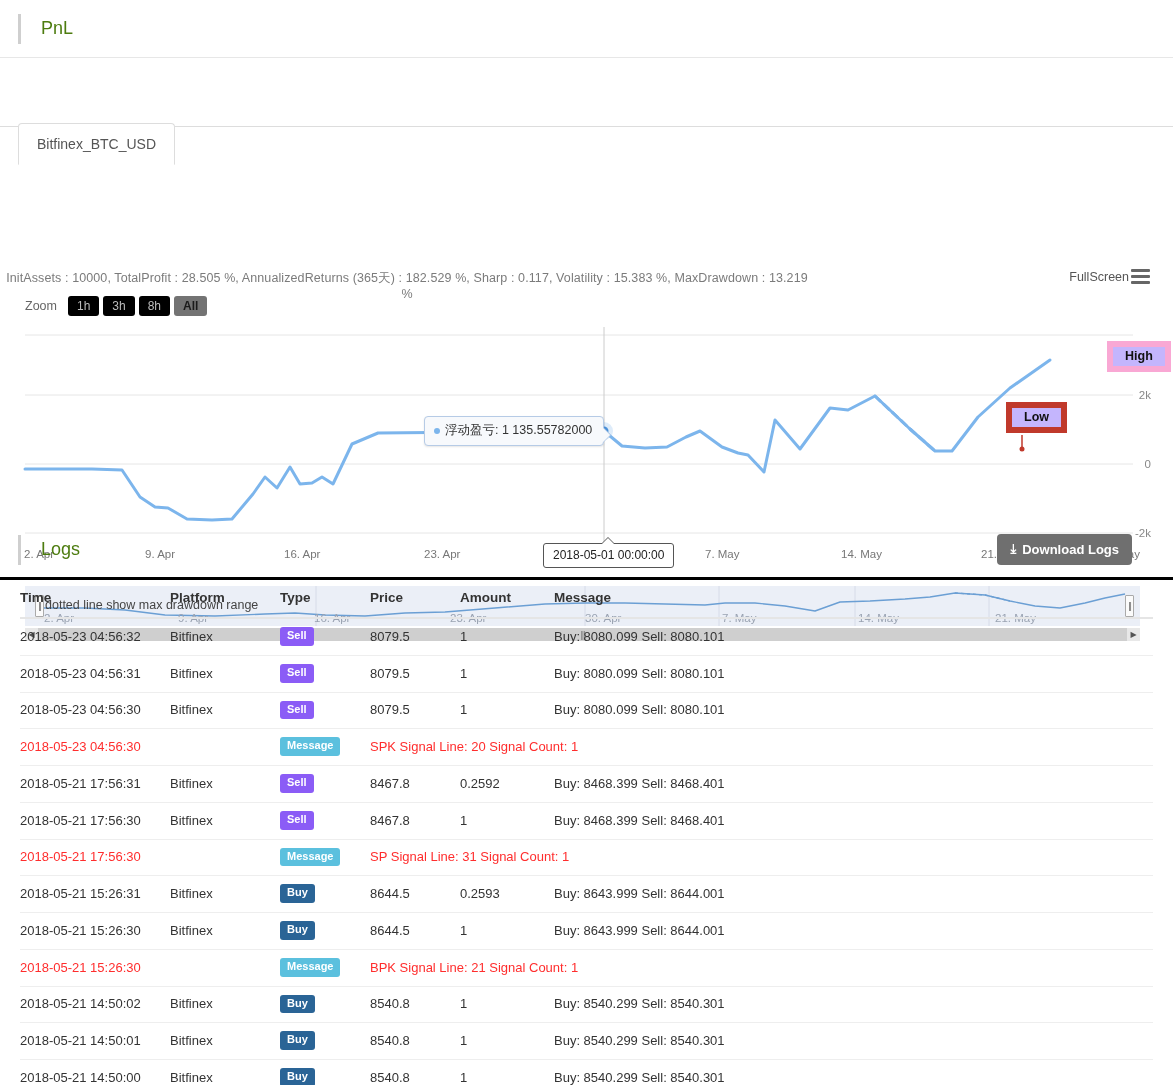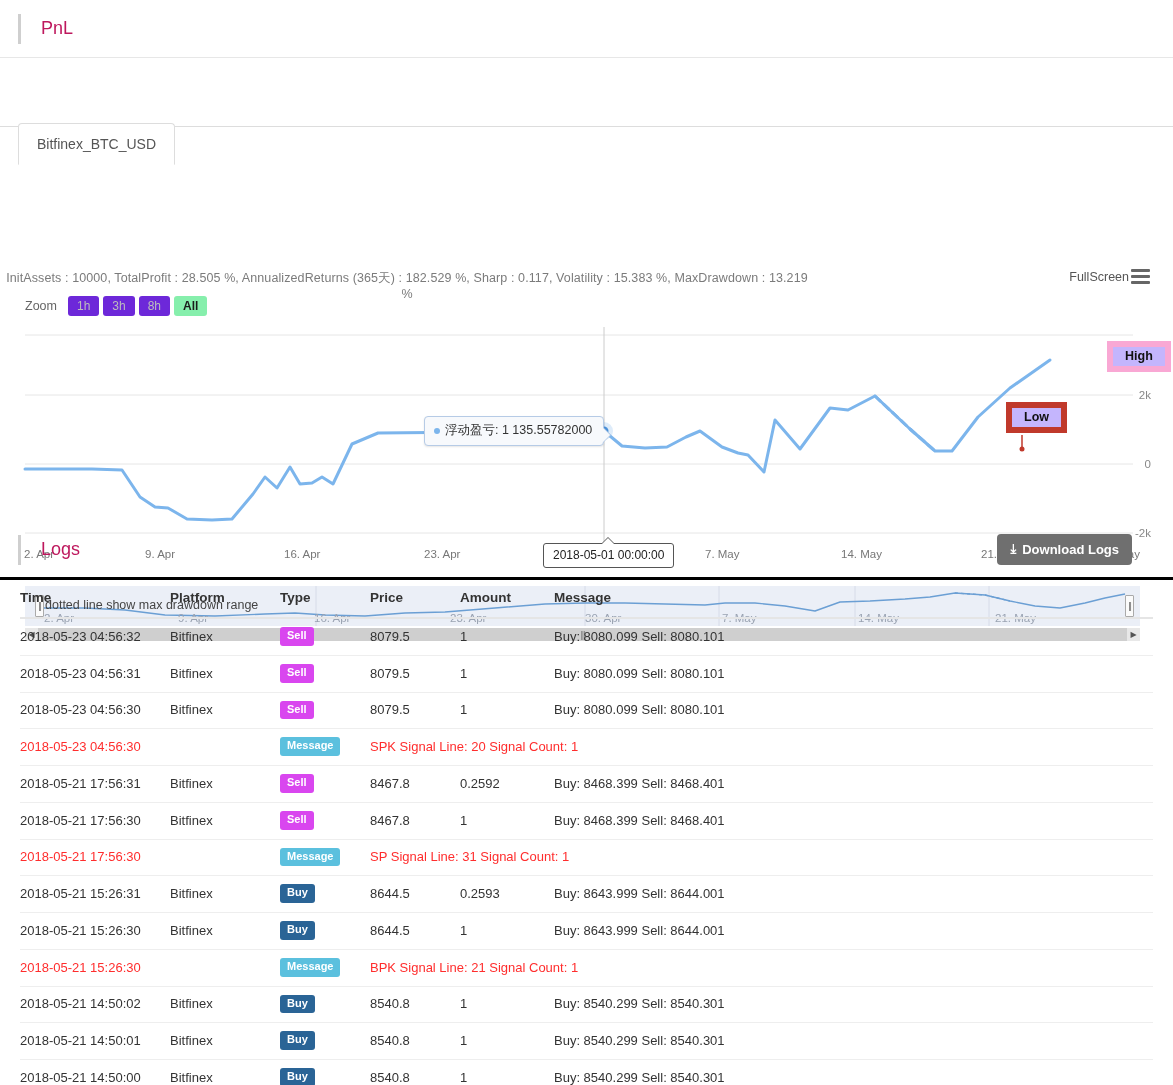--- a/index.html
+++ b/index.html
@@ -15,21 +15,21 @@
   
   .panel-head {
     display: flex; align-items: center;
     height: 58px;
     border-bottom: 1px solid #e7e7e7;
     padding-left: 18px;
   }
   .panel-bar {
     width: 3px; height: 30px; background: #cfcfcf; margin-right: 20px;
   }
-  .panel-title { font-size: 18px; color: #be185d; font-weight: 400; }
+  .panel-title { font-size: 18px; color: #4d7c0f; font-weight: 400; }
 
   
   .tabs {
     position: relative;
     height: 44px;
     margin-top: 25px;
     padding-left: 18px;
   }
   .tabs:after {
     content: ""; position: absolute; left: 0; right: 0; bottom: 0;
@@ -68,23 +68,23 @@
   .hamburger span { display: block; width: 19px; height: 3px; background: #666; border-radius: 1px; }
 
   .zoom-row {
     position: absolute; top: 169px; left: 25px;
     display: flex; align-items: center; gap: 4px;
     font-size: 12px;
   }
   .zoom-label { color: #666; margin-right: 7px; font-size: 12.5px; }
   .zoom-btn {
     padding: 3px 9px; border-radius: 3px;
-    background: #6d28d9; color: #bdbdbd; font-size: 12px; cursor: pointer;
-  }
-  .zoom-btn.active { background: #86efac; color: #1b1b1b; font-weight: bold; }
+    background: #000000; color: #bdbdbd; font-size: 12px; cursor: pointer;
+  }
+  .zoom-btn.active { background: #737373; color: #1b1b1b; font-weight: bold; }
 
   
   .plot {
     position: absolute; left: 0; top: 200px; width: 1173px; height: 215px;
   }
   .plot svg { display: block; }
 
   .ytick {
     position: absolute; right: 22px; font-size: 11.5px; color: #888;
     transform: translateY(-50%);
@@ -205,21 +205,21 @@
   .col-time { width: 150px; }
   .col-plat { width: 110px; }
   .col-type { width: 90px; }
   .col-price { width: 90px; }
   .col-amount { width: 94px; }
 
   .badge {
     display:inline-block; color:#fff; font-size:11px; font-weight:bold;
     border-radius:3px; padding: 2px 7px 3px; line-height: 1.25;
   }
-  .badge-sell { background:#d946ef; }
+  .badge-sell { background:#8b5cf6; }
   .badge-buy  { background:#2a6496; }
   .badge-message { background:#5bc0de; }
 </style>
 </head>
 <body>
 
 <div class="panel-head">
   <div class="panel-bar"></div>
   <div class="panel-title">PnL</div>
 </div>

